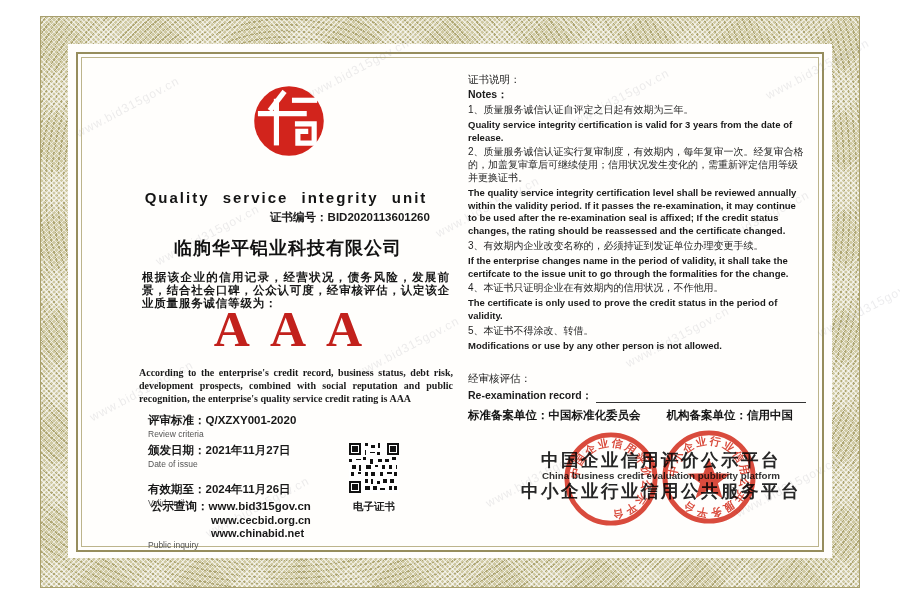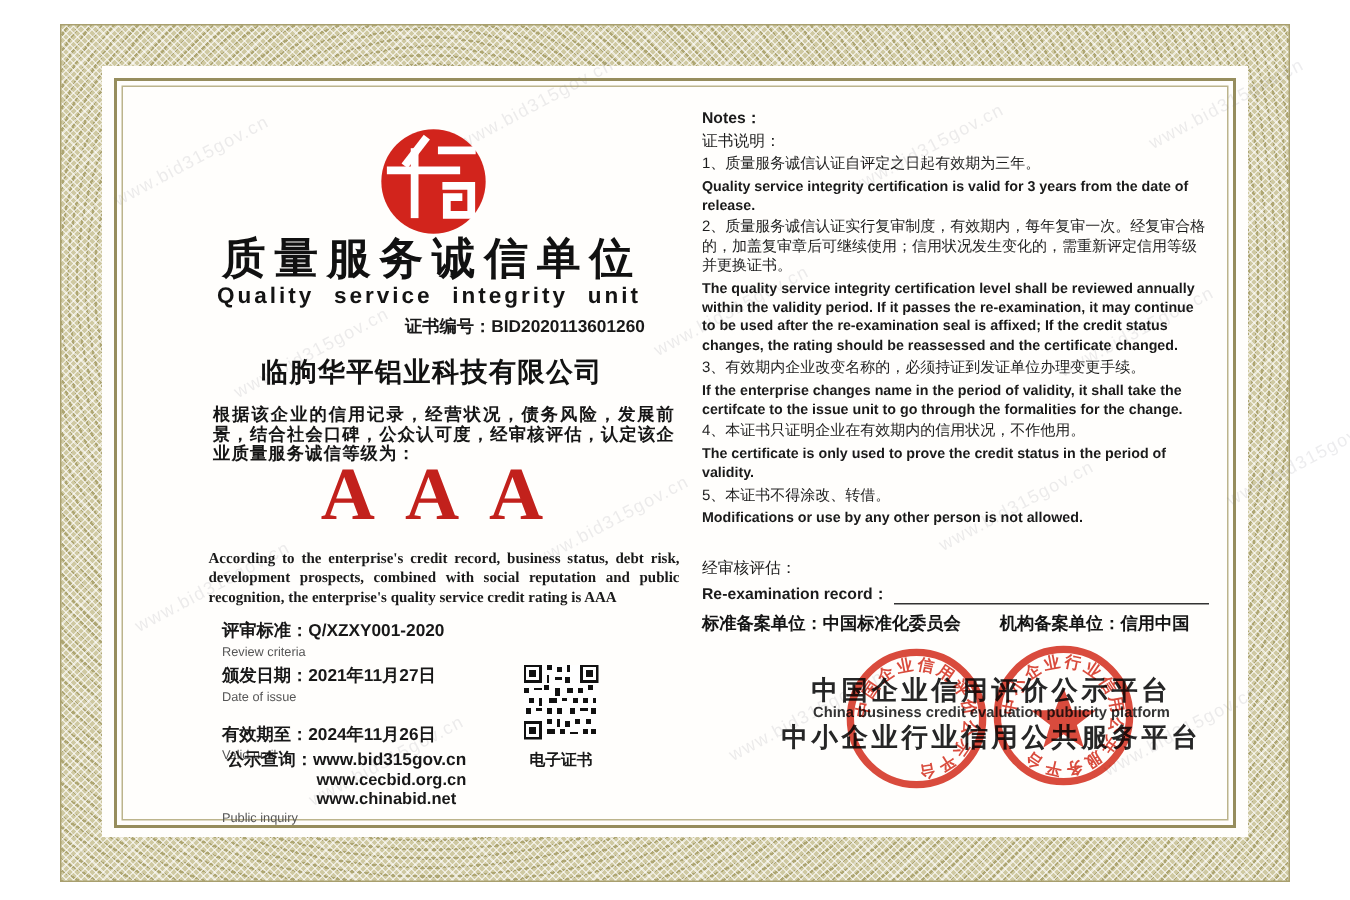--- a/index.html
+++ b/index.html
@@ -106,21 +106,20 @@
   <svg class="logo" viewBox="0 0 100 100">
     <circle cx="50" cy="50" r="47" fill="#d2241c"></circle>
     <g stroke="#fff" stroke-width="7" fill="none">
       <line x1="8" y1="40" x2="74" y2="40"></line>
       <line x1="33" y1="20" x2="33" y2="83"></line>
       <path d="M44,10 L24,36"></path>
       <line x1="54" y1="22" x2="88" y2="22"></line>
       <path d="M58,54 H84 V80 H62 V64 H76"></path>
     </g>
   </svg>
-  <div class="title-cn">质量服务诚信单位</div>
   <div class="title-en">Quality service integrity unit</div>
   <div class="certno">证书编号：BID2020113601260</div>
   <div class="company">临朐华平铝业科技有限公司</div>
   <div class="statement-cn">根据该企业的信用记录，经营状况，债务风险，发展前景，结合社会口碑，公众认可度，经审核评估，认定该企业质量服务诚信等级为：</div>
   <div class="rating">AAA</div>
   <div class="statement-en">According to the enterprise's credit record, business status, debt risk, development prospects, combined with social reputation and public recognition, the enterprise's quality service credit rating is AAA</div>
 
   <div class="field f-review">
     <div class="row">评审标准：Q/XZXY001-2020</div>
     <div class="sub">Review criteria</div>
@@ -160,22 +159,22 @@
                M0,9h2v2h-2z M4,9h3v1h-3z M8,8h2v2h-2z M12,9h2v3h-2z M17,9h2v2h-2z M21,9h2v2h-2z M25,8h2v2h-2z
                M2,13h2v2h-2z M6,13h1v3h-1z M10,13h3v2h-3z M15,13h2v1h-2z M19,13h2v2h-2z M23,13h2v2h-2z M27,13h1v2h-1z
                M1,17h2v2h-2z M5,17h2v1h-2z M9,17h2v2h-2z M13,17h2v2h-2z M18,17h2v2h-2z M22,17h3v1h-3z M26,17h2v2h-2z
                M9,21h2v2h-2z M13,21h1v3h-1z M16,22h2v2h-2z M20,21h2v2h-2z M24,21h2v2h-2z
                M9,25h3v2h-3z M14,25h2v2h-2z M18,26h3v1h-3z M23,25h2v2h-2z M26,25h2v2h-2z"></path>
     </g>
   </svg>
   <div class="qr-caption">电子证书</div>
 
   <div class="notes">
+    <p class="hd">证书说明：</p>
     <p class="hd hd-en">Notes：</p>
-    <p class="hd">证书说明：</p>
     <p class="cn">1、质量服务诚信认证自评定之日起有效期为三年。</p>
     <p class="en">Quality service integrity certification is valid for 3 years from the date of release.</p>
     <p class="cn">2、质量服务诚信认证实行复审制度，有效期内，每年复审一次。经复审合格的，加盖复审章后可继续使用；信用状况发生变化的，需重新评定信用等级并更换证书。</p>
     <p class="en">The quality service integrity certification level shall be reviewed annually within the validity period. If it passes the re-examination, it may continue to be used after the re-examination seal is affixed; If the credit status changes, the rating should be reassessed and the certificate changed.</p>
     <p class="cn">3、有效期内企业改变名称的，必须持证到发证单位办理变更手续。</p>
     <p class="en">If the enterprise changes name in the period of validity, it shall take the certifcate to the issue unit to go through the formalities for the change.</p>
     <p class="cn">4、本证书只证明企业在有效期内的信用状况，不作他用。</p>
     <p class="en">The certificate is only used to prove the credit status in the period of validity.</p>
     <p class="cn">5、本证书不得涂改、转借。</p>
     <p class="en">Modifications or use by any other person is not allowed.</p>

